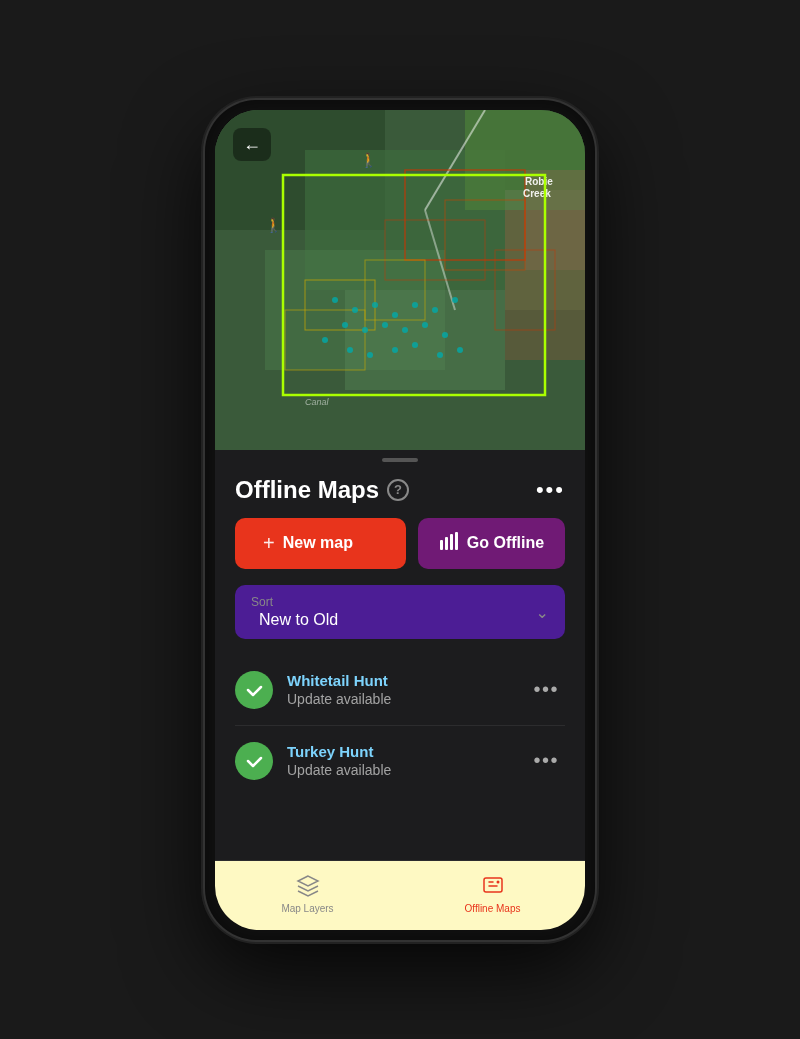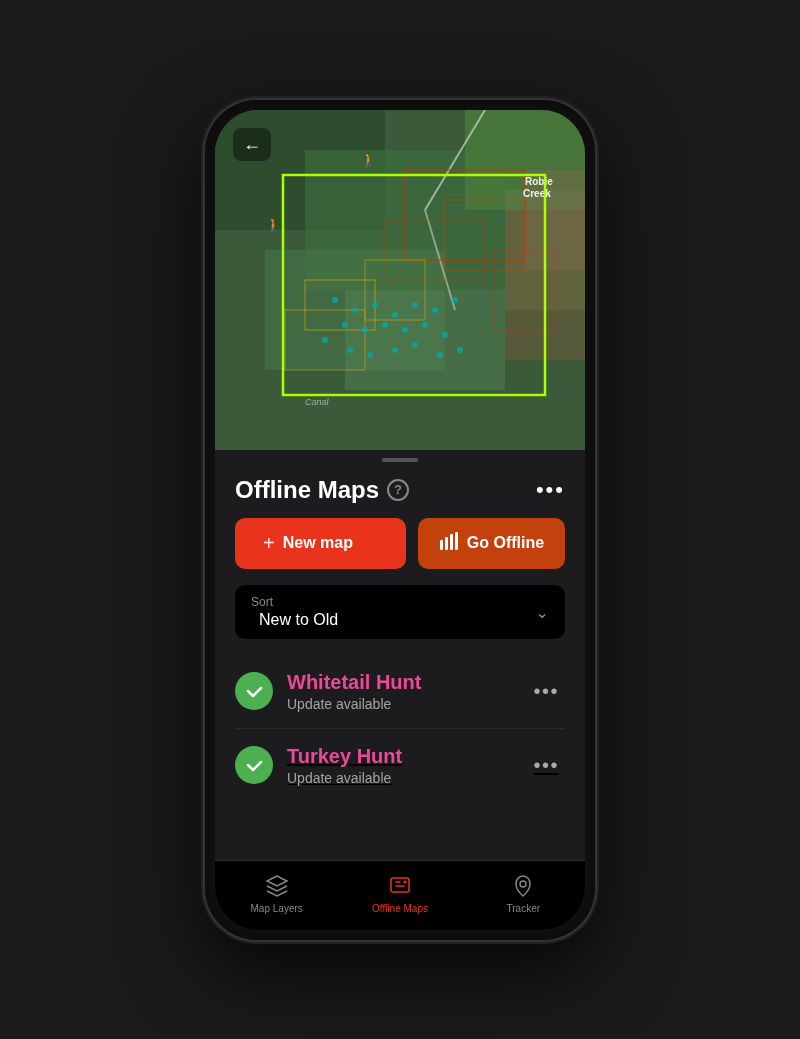--- a/index.html
+++ b/index.html
@@ -129,37 +129,37 @@
       align-items: center;
       gap: 8px;
       flex: 1;
     }
     .new-map-btn .plus {
       font-size: 20px;
       font-weight: 300;
       color: rgba(255,255,255,0.9);
     }
     .go-offline-btn {
-      background: #c2410c;
+      background: #701a75;
       border: none;
       border-radius: 10px;
       padding: 14px 16px;
       color: white;
       font-size: 16px;
       font-weight: 600;
       cursor: pointer;
       display: flex;
       align-items: center;
       gap: 8px;
       flex: 1;
       justify-content: center;
     }
     .sort-dropdown {
       margin: 0 20px 16px;
-      background: #000000;
+      background: #4c1d95;
       border-radius: 10px;
       padding: 10px 16px;
       display: flex;
       flex-direction: column;
       cursor: pointer;
       position: relative;
     }
     .sort-label {
       color: #888;
       font-size: 12px;
@@ -184,53 +184,53 @@
       overflow-y: auto;
       padding: 0 20px;
     }
     .map-item {
       display: flex;
       align-items: center;
       gap: 14px;
       padding: 16px 0;
       border-bottom: 1px solid #2c2c2e;
     }
-    .map-item:last-child { border-bottom: none; text-decoration: underline; }
+    .map-item:last-child { border-bottom: none; }
     .check-circle {
       width: 38px;
       height: 38px;
       background: #4caf50;
       border-radius: 50%;
       display: flex;
       align-items: center;
       justify-content: center;
       flex-shrink: 0;
     }
     .check-circle svg { width: 20px; height: 20px; }
     .map-info { flex: 1; }
     .map-name {
-      color: #ec4899;
-      font-size: 20px;
+      color: #7dd3fc;
+      font-size: 15px;
       font-weight: 700;
       margin-bottom: 2px;
     }
     .map-sub {
       color: #a3a3a3;
       font-size: 14px;
     }
     .item-more {
       color: #aaa;
       font-size: 20px;
       cursor: pointer;
       letter-spacing: 1.5px;
       padding: 4px 6px;
     }
     
     .bottom-nav {
-      background: #000000;
+      background: #fef9c3;
       border-top: 1px solid #2c2c2e;
       display: flex;
       padding: 8px 0 12px;
       flex-shrink: 0;
     }
     .nav-item {
       flex: 1;
       display: flex;
       flex-direction: column;
       align-items: center;
@@ -400,25 +400,16 @@
       <div class="nav-item active">
         <div class="nav-icon">
           <svg width="24" height="24" viewBox="0 0 24 24" fill="none">
             <rect x="3" y="4" width="18" height="14" rx="2" stroke="#e8341c" stroke-width="1.5" fill="none"></rect>
             <path d="M8 8h4M8 12h8" stroke="#e8341c" stroke-width="1.5" stroke-linecap="round"></path>
             <circle cx="17" cy="8" r="1.5" fill="#e8341c"></circle>
           </svg>
         </div>
         <span class="nav-label" style="color:#e8341c">Offline Maps</span>
       </div>
-      <div class="nav-item">
-        <div class="nav-icon">
-          <svg width="24" height="24" viewBox="0 0 24 24" fill="none">
-            <circle cx="12" cy="10" r="3" stroke="#888" stroke-width="1.5" fill="none"></circle>
-            <path d="M12 2C8 2 5 5.5 5 10c0 6 7 12 7 12s7-6 7-12c0-4.5-3-8-7-8z" stroke="#888" stroke-width="1.5" fill="none"></path>
-          </svg>
-        </div>
-        <span class="nav-label">Tracker</span>
-      </div>
     </nav>
 
   </div>
 </div>
 
 </body></html>

